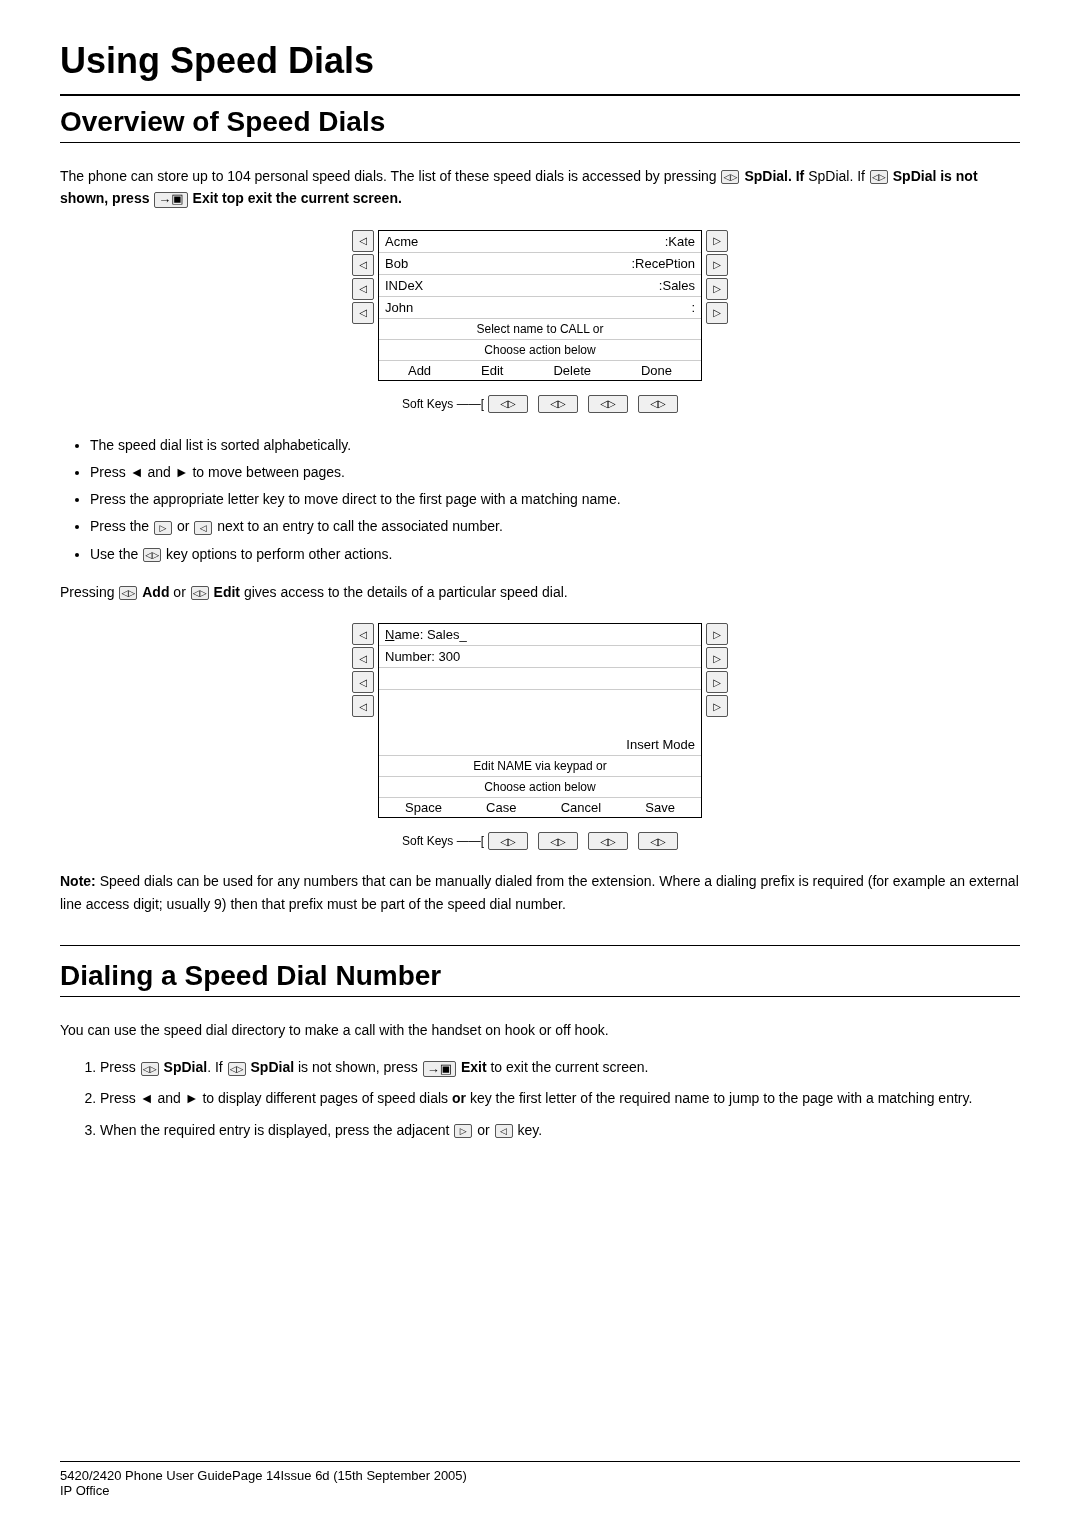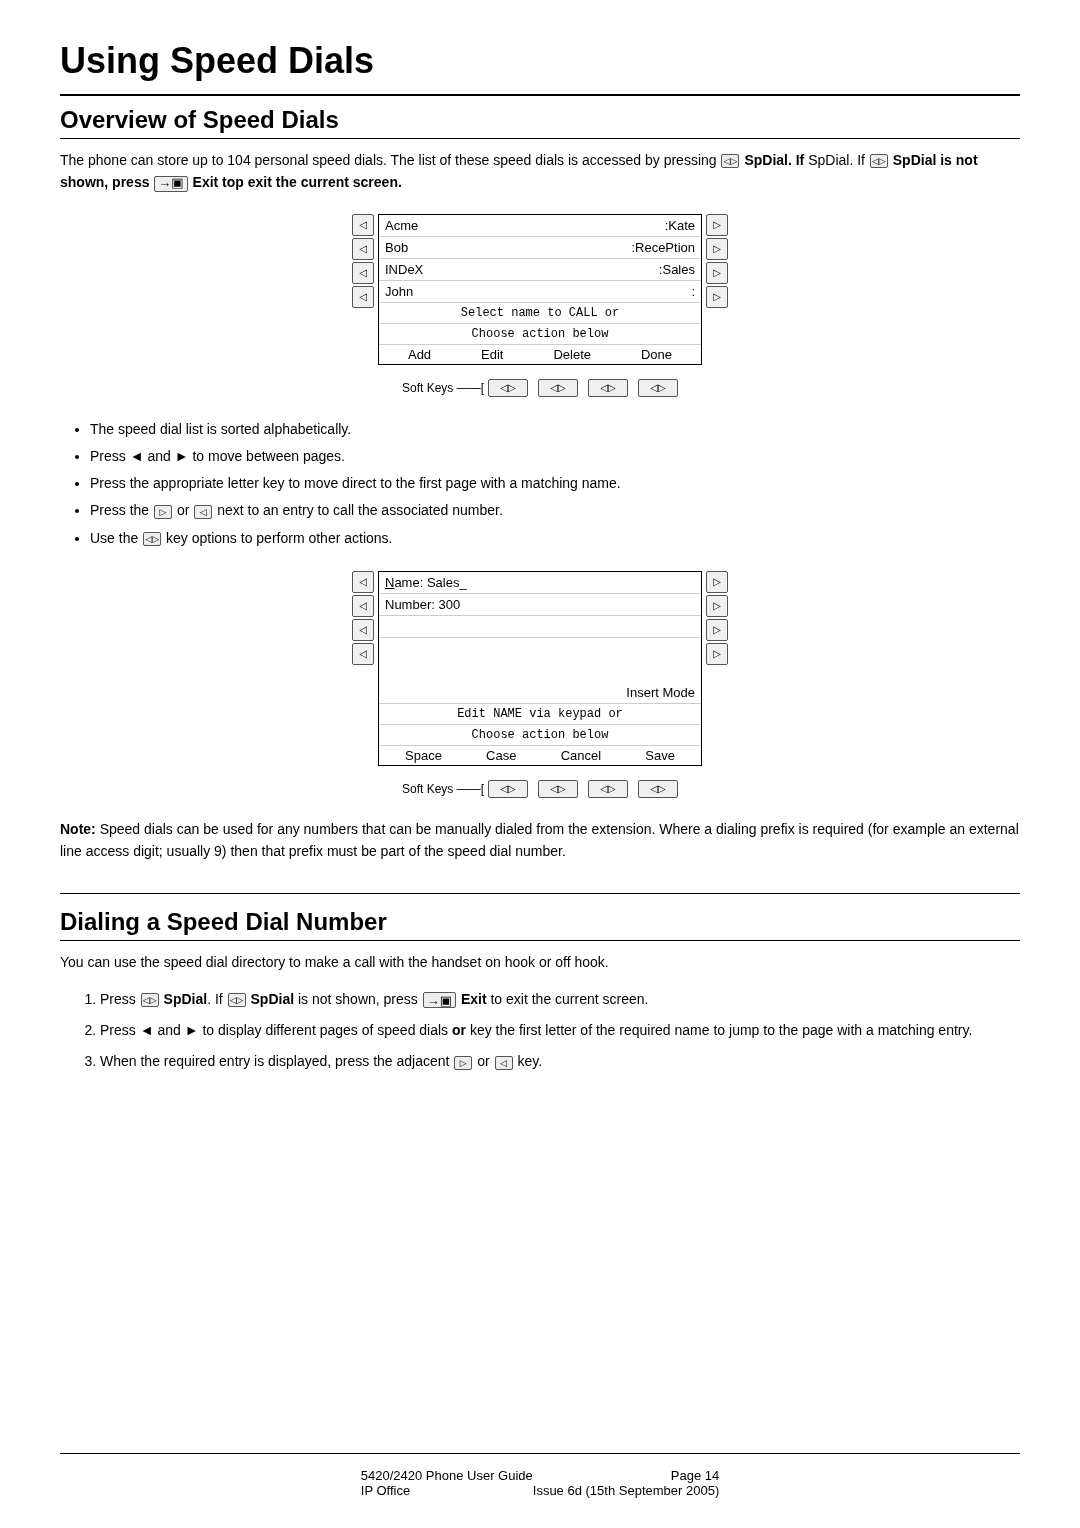--- a/index.html
+++ b/index.html
@@ -13,25 +13,25 @@
       padding: 40px 60px 40px 60px;
     }
     h1 {
       font-size: 36px;
       font-weight: bold;
       border-bottom: 2px solid #000;
       padding-bottom: 12px;
       margin-bottom: 10px;
     }
     h2 {
-      font-size: 24px;
+      font-size: 28px;
       font-weight: bold;
       border-bottom: 1.5px solid #000;
       padding-bottom: 4px;
-      margin-bottom: 10px;
+      margin-bottom: 22px;
     }
     .section { margin-bottom: 30px; }
     .intro-text { margin-bottom: 14px; line-height: 1.6; }
     .diagram-wrapper {
       display: flex;
       justify-content: center;
       margin: 20px 0 20px 0;
     }
     .phone-screen {
       border: 1.5px solid #000;
@@ -47,21 +47,20 @@
       min-height: 22px;
     }
     .phone-screen-row:last-child { border-bottom: none; }
     .phone-screen-row .left { flex: 1; }
     .phone-screen-row .right { text-align: right; }
     .phone-screen-action {
       text-align: center;
       padding: 3px 4px;
       border-bottom: 1px solid #ccc;
       font-size: 12px;
-      font-family: Liberation Mono, monospace;
     }
     .phone-screen-softkeys {
       display: flex;
       justify-content: space-around;
       padding: 2px 4px;
       font-size: 13px;
     }
     .left-arrows {
       display: flex;
       flex-direction: column;
@@ -117,27 +116,27 @@
       line-height: 1.8;
       margin-bottom: 14px;
     }
     .numbered-list li { margin-bottom: 6px; }
     .footer {
       position: fixed;
       bottom: 30px;
       left: 60px;
       right: 60px;
       border-top: 1px solid #000;
-      padding-top: 14px;
-      display: flex;
-      justify-content: center;
+      padding-top: 6px;
+      display: flex;
+      justify-content: flex-start;
       font-size: 13px;
     }
     .footer-left { display: flex; flex-direction: column; }
-    .footer-right { display: flex; flex-direction: column; text-align: right; }
+    .footer-right { display: flex; flex-direction: row; text-align: right; }
     .section-divider {
       border-top: 1.5px solid #000;
       margin: 20px 0 14px 0;
     }
     .soft-key-icon {
       display: inline-block;
       width: 18px;
       height: 14px;
       border: 1px solid #555;
       border-radius: 2px;
@@ -260,20 +259,23 @@
   </div>
 
   <ul class="bullet-list">
     <li>The speed dial list is sorted alphabetically.</li>
     <li>Press ◄ and ► to move between pages.</li>
     <li>Press the appropriate letter key to move direct to the first page with a matching name.</li>
     <li>Press the <span class="soft-key-icon">▷</span> or <span class="soft-key-icon">◁</span> next to an entry to call the associated number.</li>
     <li>Use the <span class="soft-key-icon">◁▷</span> key options to perform other actions.</li>
   </ul>
 
+  <p class="intro-text">
+    Pressing <span class="soft-key-icon">◁▷</span> <strong>Add</strong> or <span class="soft-key-icon">◁▷</span> <strong>Edit</strong> gives access to the details of a particular speed dial.
+  </p>
 
   <div class="diagram-wrapper">
     <div class="diagram-container">
       <div class="diagram-inner">
 
         <div class="left-arrows">
           <div class="arrow-btn">◁</div>
           <div class="arrow-btn">◁</div>
           <div class="arrow-btn">◁</div>
           <div class="arrow-btn">◁</div>

